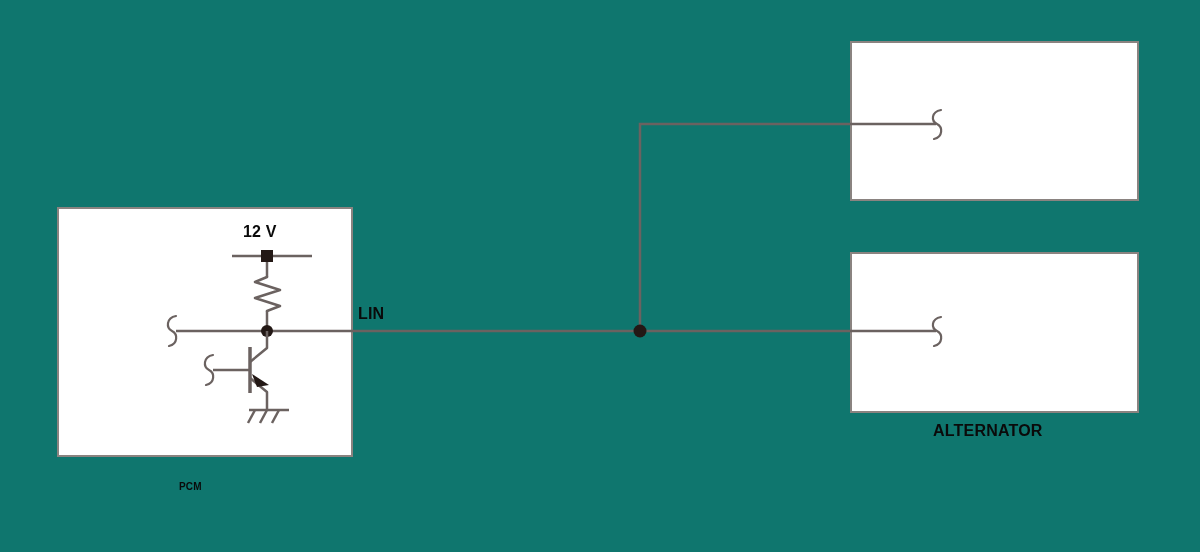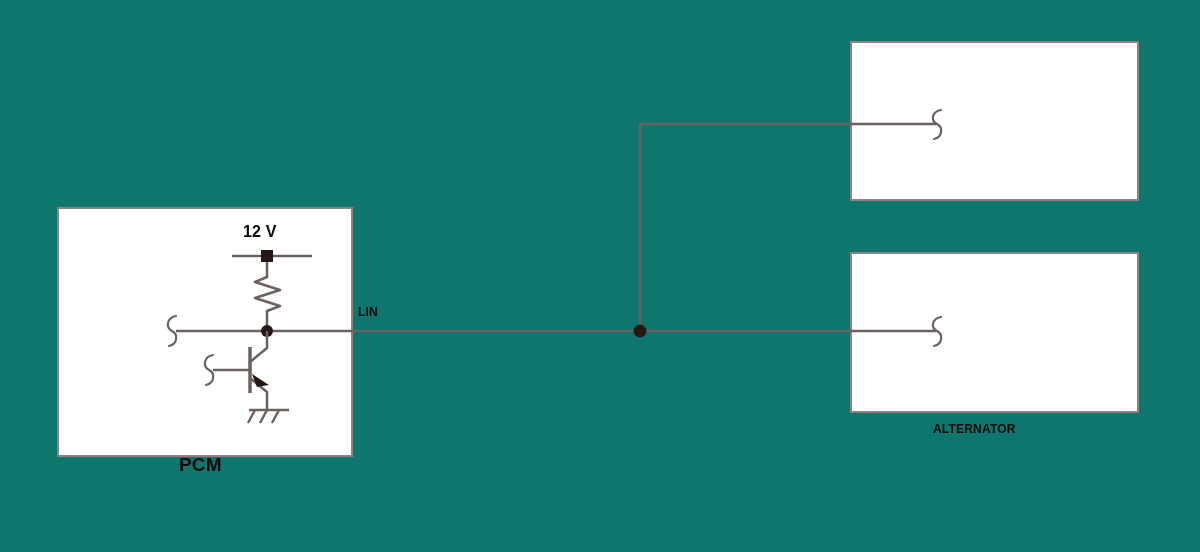--- a/index.html
+++ b/index.html
@@ -35,37 +35,37 @@
     letter-spacing: 0.2px;
   }
   #label-12v {
     left: 243px;
     top: 223px;
     font-size: 16px;
   }
   #label-lin {
     left: 358px;
     top: 305px;
-    font-size: 12px;
+    font-size: 16px;
   }
   #label-pcm {
     left: 179px;
-    top: 454px;
-    font-size: 19px;
+    top: 481px;
+    font-size: 10px;
     text-align: center;
   }
   #label-battery-sensor {
     left: 866px;
     top: 211px;
     font-size: 16px;
   }
   #label-alternator {
     left: 933px;
     top: 422px;
-    font-size: 12px;
+    font-size: 16px;
   }
 </style>
 </head>
 <body>
 
 <div id="diagram-root">
 
   <svg id="circuit-svg" viewBox="0 0 1200 552" xmlns="http://www.w3.org/2000/svg">
 
     <rect x="58" y="208" width="294" height="248" fill="#ffffff" stroke="#8a8380" stroke-width="2"></rect>

